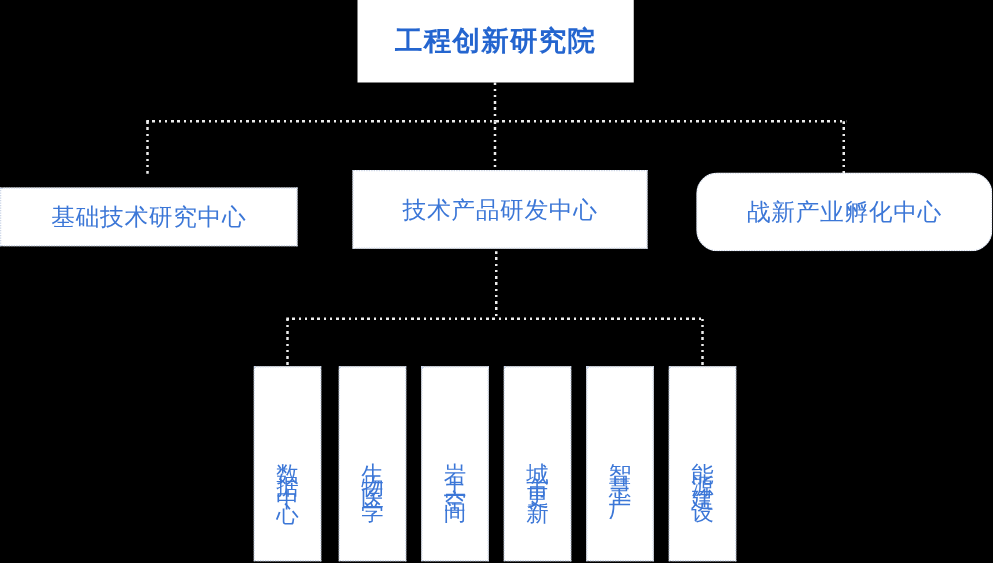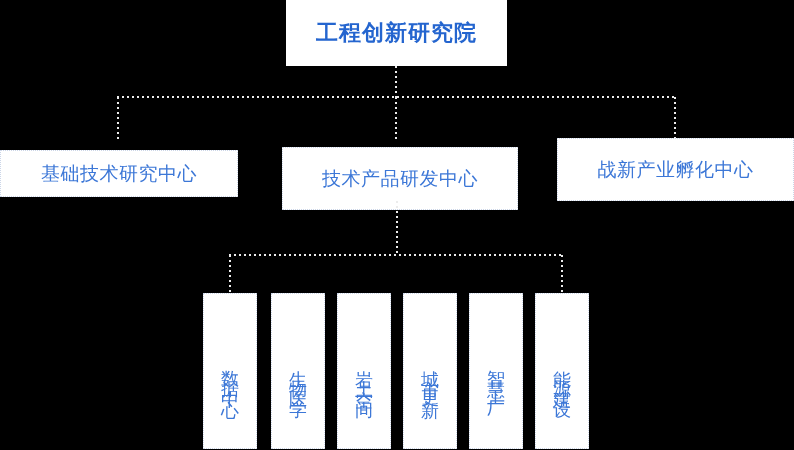--- a/index.html
+++ b/index.html
@@ -73,24 +73,24 @@
 
   <div class="line v" style="left:395px; top:66px; height:31px;"></div>
   <div class="line h" style="left:117px; top:96px; width:560px;"></div>
   <div class="line v" style="left:117px; top:97px; height:42px;"></div>
   <div class="line v" style="left:395px; top:97px; height:42px;"></div>
   <div class="line v" style="left:674px; top:97px; height:42px;"></div>
 
   <div class="node bordered" style="left:0; top:150px; width:238px; height:47px;font-family:Liberation Serif, serif;">
     <span class="dept-label">基础技术研究中心</span>
   </div>
-  <div class="node bordered" style="left:282px; top:147px; width:236px; height:63px;">
+  <div class="node bordered" style="left:282px; top:136px; width:236px; height:63px;">
     <span class="dept-label">技术产品研发中心</span>
   </div>
-  <div class="node bordered" style="left:557px; top:138px; width:237px; height:63px;">
+  <div class="node bordered" style="left:557px; top:138px; width:237px; height:63px;border-radius:17px;">
     <span class="dept-label">战新产业孵化中心</span>
   </div>
 
   <div class="line v" style="left:396px; top:201px; height:54px;"></div>
   <div class="line h" style="left:229px; top:254px; width:334px;"></div>
   <div class="line v" style="left:229px; top:255px; height:39px;"></div>
   <div class="line v" style="left:561px; top:255px; height:39px;"></div>
 
   <div class="node bordered" style="left:203px; top:293px; width:54px; height:156px;">
     <span class="sub-label">数据中心</span>

